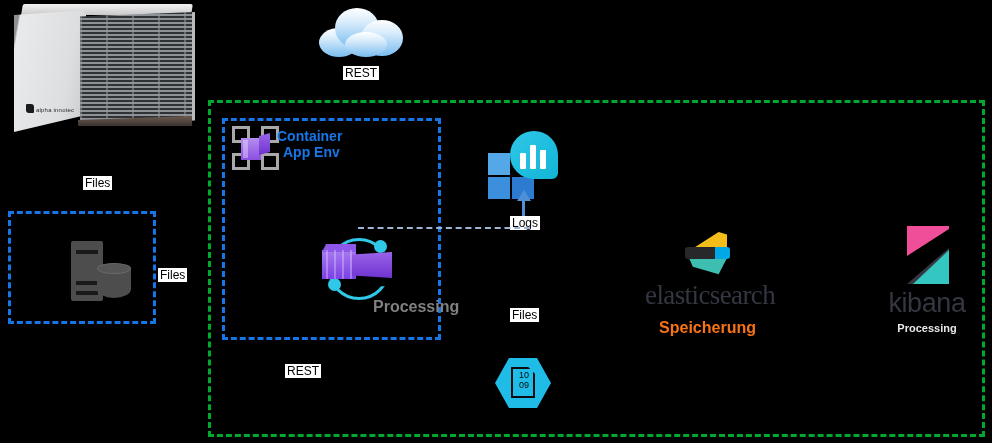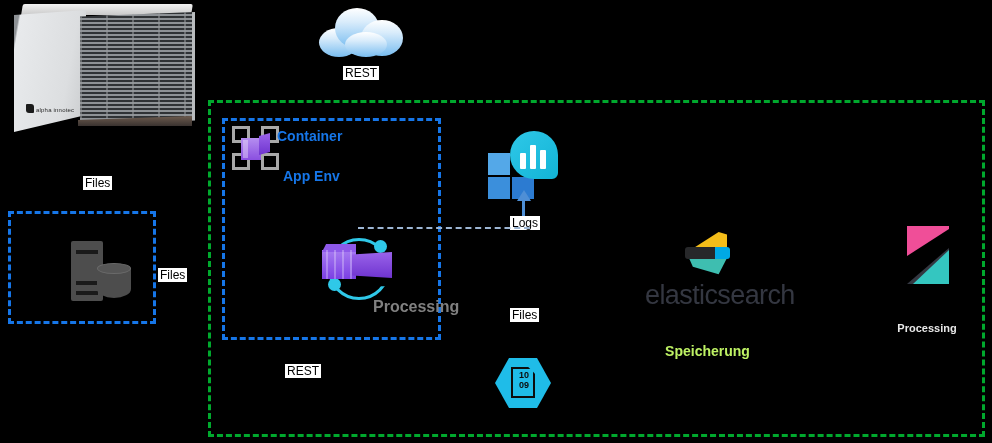--- a/index.html
+++ b/index.html
@@ -264,21 +264,21 @@
     background: #1FBCE8;
     clip-path: polygon(25% 0%, 75% 0%, 100% 50%, 75% 100%, 25% 100%, 0% 50%);
   }
   .blob-icon .doc {
     position: absolute; left: 16px; top: 9px; width: 24px; height: 31px;
     border: 2px solid #0d0d0d; box-sizing: border-box; background: #1FBCE8;
     clip-path: polygon(0 0, 72% 0, 100% 22%, 100% 100%, 0 100%);
   }
   .blob-icon .digits {
     position: absolute; left: 18px; top: 12px; width: 22px;
-    color: #0d0d0d; font-size: 9px; line-height: 10px; font-weight: bold;
+    color: #0d0d0d; font-size: 9px; line-height: 10px; font-weight: normal;
     font-family: "Liberation Sans", sans-serif; text-align: center;
   }
 
   
   .es-block { position: absolute; left: 645px; top: 230px; width: 125px; height: 105px; }
   .es-mark { position: absolute; left: 40px; top: 0px; width: 46px; height: 46px; }
   .es-mark .top {
     position: absolute; left: 4px; top: 2px; width: 38px; height: 17px;
     background: #F4BD19; clip-path: polygon(8% 100%, 78% 0%, 100% 14%, 100% 100%);
   }
@@ -290,27 +290,26 @@
     position: absolute; left: 28px; top: 17px; width: 17px; height: 12px;
     background: #00A9E5; border-radius: 0 3px 3px 0;
   }
   .es-mark .bot {
     position: absolute; left: 4px; top: 28px; width: 38px; height: 17px;
     background: #3EBEB0; clip-path: polygon(0% 0%, 100% 0%, 78% 96%, 10% 52%);
   }
   .es-wordmark {
     position: absolute; left: 0; top: 50px; width: 125px;
     text-align: center; color: #343741; font-size: 27px; line-height: 30px;
-    font-family: Liberation Sans, sans-serif; letter-spacing: -0.6px;
+    font-family: Liberation Serif, serif; letter-spacing: -0.6px;
   }
   .es-caption {
     position: absolute; left: 0; top: 89px; width: 125px;
-    text-align: center; color: #bef264; font-size: 14px; font-weight: bold;
-    font-family: "Liberation Sans", sans-serif;
-    margin-top: 24px;
+    text-align: center; color: #f97316; font-size: 16px; font-weight: bold;
+    font-family: "Liberation Sans", sans-serif;
   }
 
   
   .kb-block { position: absolute; left: 868px; top: 226px; width: 118px; height: 110px; }
   .kb-mark { position: absolute; left: 39px; top: 0px; width: 42px; height: 58px; }
   .kb-mark .pink {
     position: absolute; left: 0; top: 0; width: 42px; height: 30px;
     background: #F04E98; clip-path: polygon(0 0, 100% 0, 100% 10%, 0 100%);
   }
   .kb-mark .dark {
@@ -331,21 +330,21 @@
     position: absolute; left: 0; top: 96px; width: 118px;
     text-align: center; color: #E8E8E8; font-size: 11px; font-weight: bold;
     font-family: "Liberation Sans", sans-serif;
   }
 
   .cae-text {
     position: absolute; left: 277px; top: 128px;
     color: #1676E8; font-size: 14px; font-weight: bold; line-height: 16px;
     font-family: "Liberation Sans", sans-serif;
   }
-  .cae-text .l2ln { padding-left: 6px; display: block; margin-top: 24px; }
+  .cae-text .l2ln { padding-left: 6px; display: block; }
 </style>
 </head>
 <body>
 
 <div class="canvas">
 
   <div class="appliance">
     <div class="top-cap"></div>
     <div class="left-panel"></div>
     <div class="grille"></div>
@@ -451,16 +450,17 @@
     <div class="es-wordmark">elasticsearch</div>
     <div class="es-caption">Speicherung</div>
   </div>
 
   <div class="kb-block">
     <div class="kb-mark">
       <div class="pink"></div>
       <div class="dark"></div>
       <div class="teal"></div>
     </div>
+    <div class="kb-wordmark">kibana</div>
     <div class="kb-caption">Processing</div>
   </div>
 
 </div>
 
 </body></html>

